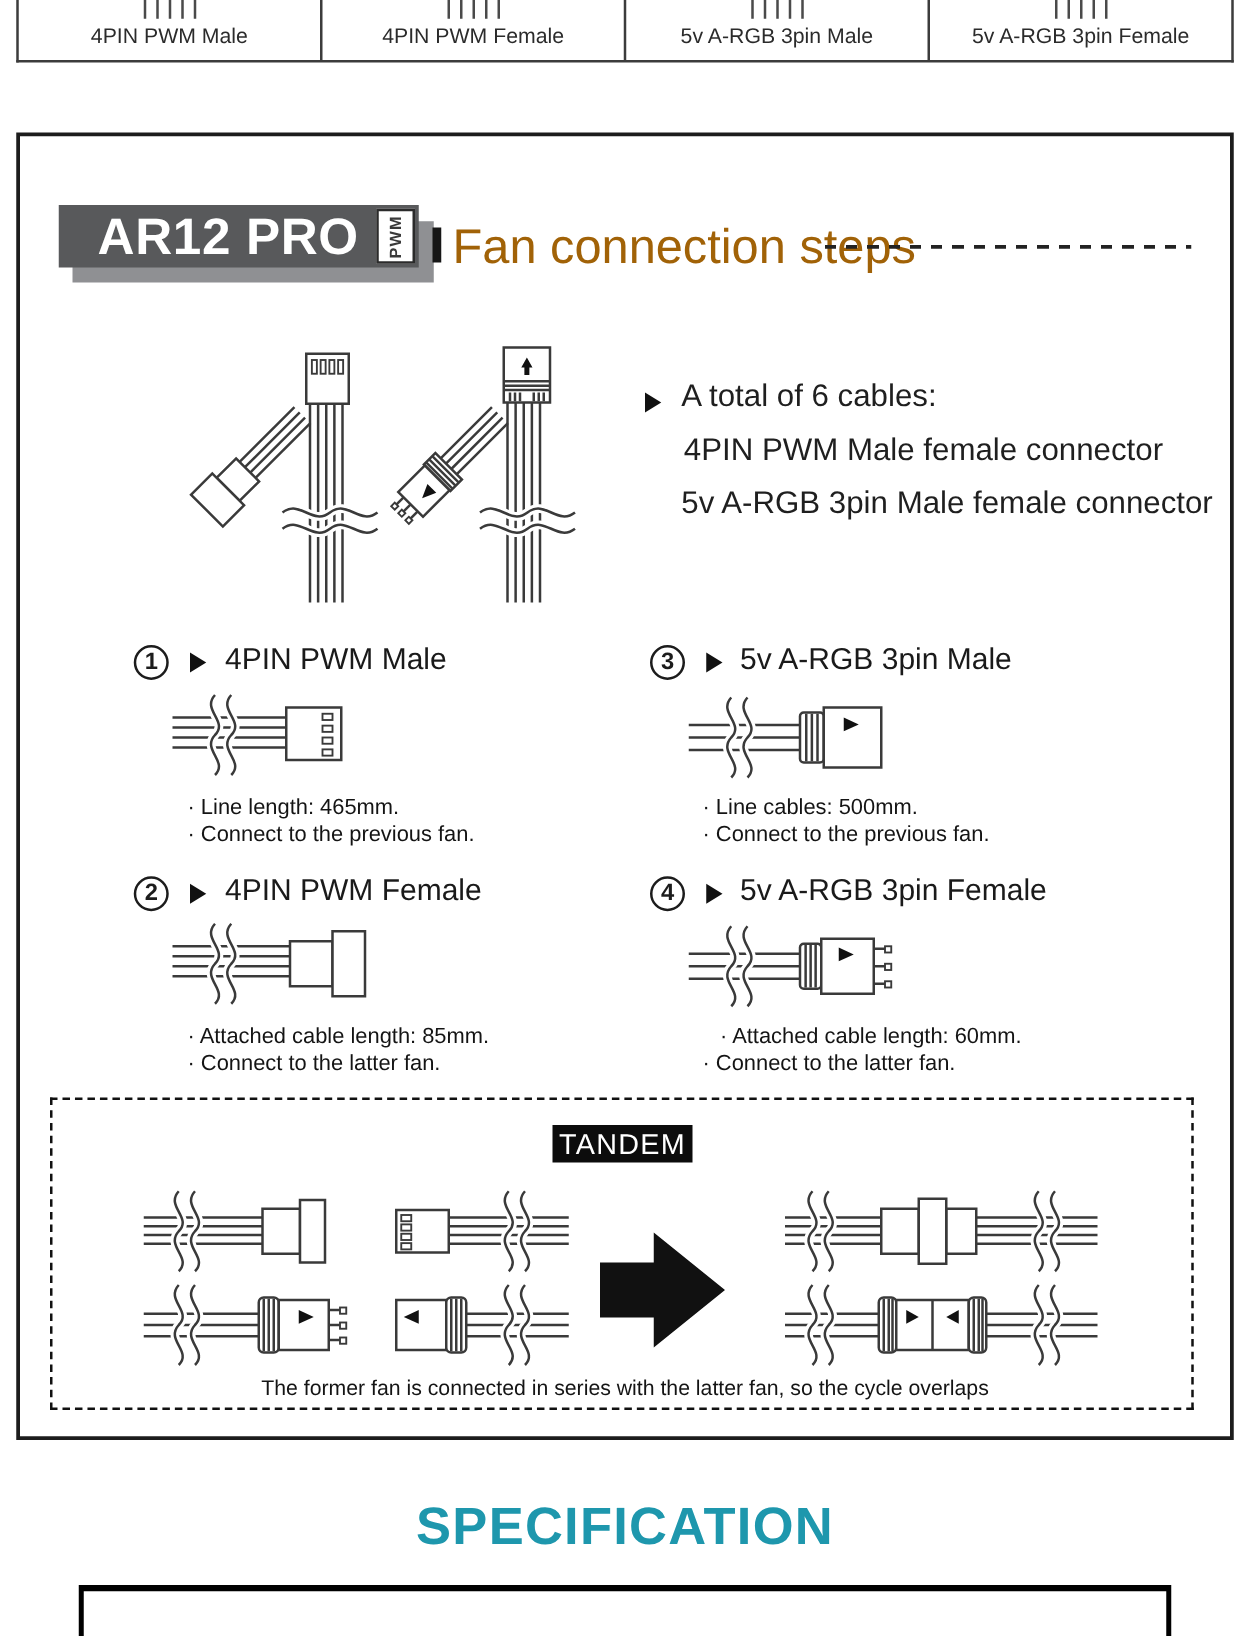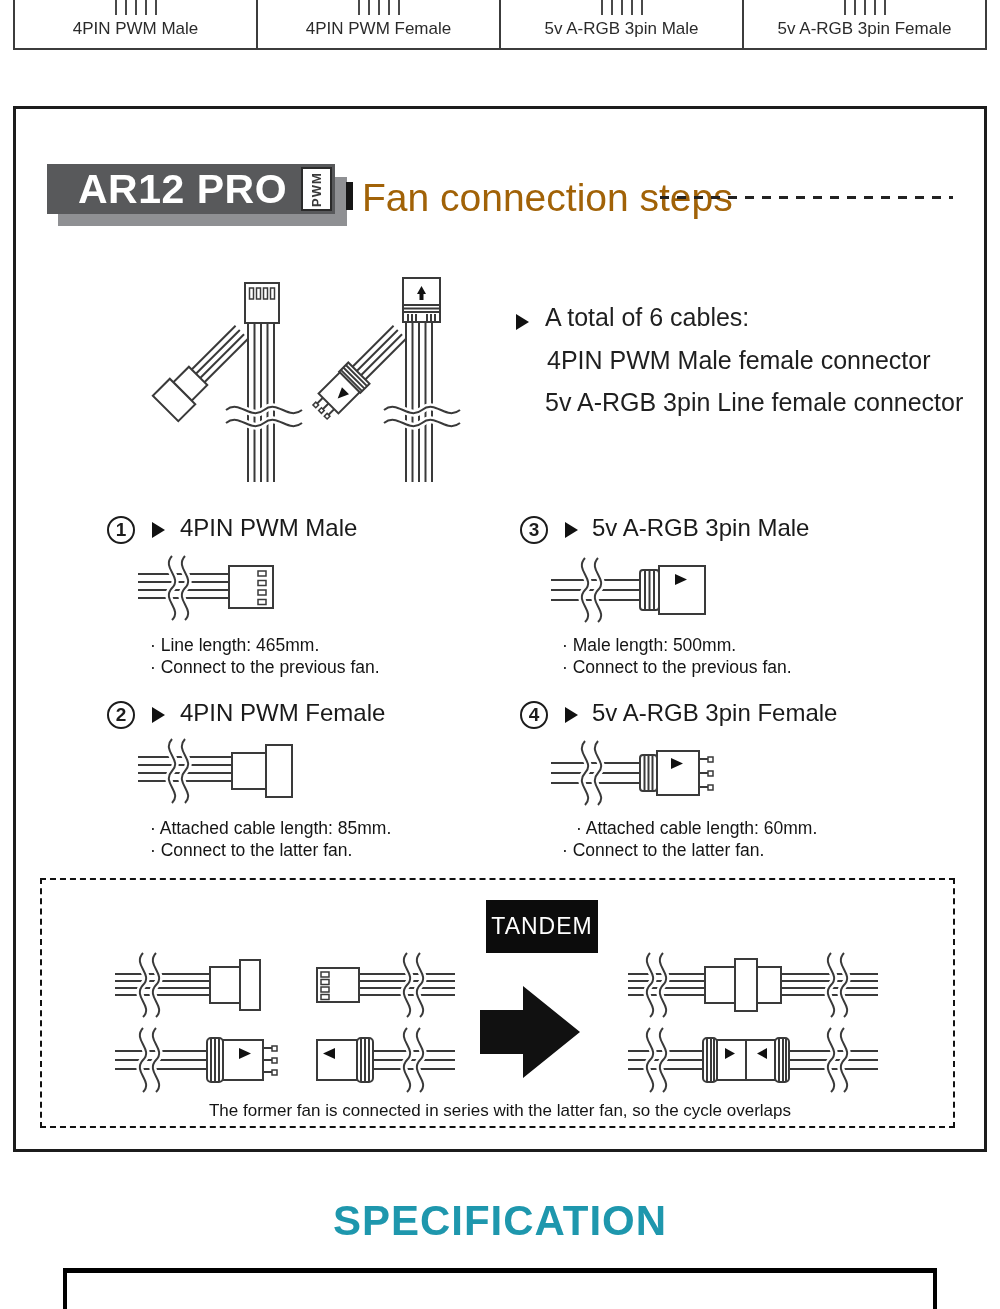--- a/index.html
+++ b/index.html
@@ -42,22 +42,22 @@
   #note-l2{left:545px;top:388px;}
 
   
   .numcircle{width:28px;height:28px;border:2px solid #1c1c1c;border-radius:50%;box-sizing:border-box;
              display:flex;align-items:center;justify-content:center;font-size:19px;font-weight:bold;color:#1c1c1c;}
   .step-title{font-size:24px;font-weight:500;color:#1a1a1a;white-space:nowrap;}
   .note-sm{font-size:17.5px;color:#141414;white-space:nowrap;}
 
   
   #tandem-box{left:40px;top:878px;width:915px;height:250px;border:2px dashed #111;box-sizing:border-box;}
-  #tandem-label{left:442px;top:900px;width:112px;height:53px;background:#0c0c0c;color:#fff;
-                display:flex;align-items:center;justify-content:center;font-size:23px;letter-spacing:1px;margin-left:44px;}
+  #tandem-label{left:442px;top:900px;width:112px;height:30px;background:#0c0c0c;color:#fff;
+                display:flex;align-items:center;justify-content:center;font-size:23px;letter-spacing:1px;}
   #tandem-caption{left:0;top:1101px;width:100%;text-align:center;font-size:17px;font-weight:500;color:#141414;}
 
   
   #spec{left:0;top:1197px;width:100%;text-align:center;font-size:42px;font-weight:bold;letter-spacing:1px;}
 
   
   #bottom-box{left:63px;top:1268px;width:874px;height:80px;border:4px solid #000;border-top-width:5px;box-sizing:border-box;background:#fff;}
 
   
   .k{stroke:#3a3a3a;stroke-width:2;fill:none;}
@@ -204,21 +204,21 @@
         <line class="k" x1="288" y1="52" x2="288" y2="59"></line>
       <line class="k" x1="299" y1="52" x2="299" y2="59"></line>
         <line class="k" x1="303" y1="52" x2="303" y2="59"></line>
         <line class="k" x1="307" y1="52" x2="307" y2="59"></line>
     </g>
   </svg>
 
   <div id="note-tri" class="abs tri"></div>
   <div id="note-intro" class="abs note-line">A total of 6 cables:</div>
   <div id="note-l1" class="abs note-line">4PIN PWM Male female connector</div>
-  <div id="note-l2" class="abs note-line">5v A-RGB 3pin Line female connector</div>
+  <div id="note-l2" class="abs note-line">5v A-RGB 3pin Male female connector</div>
 
   <div class="abs numcircle" style="left:107px;top:516px">1</div>
   <div class="abs tri" style="left:152px;top:522px"></div>
   <div class="abs step-title" style="left:180px;top:514px">4PIN PWM Male</div>
 
   <div class="abs numcircle" style="left:520px;top:516px">3</div>
   <div class="abs tri" style="left:565px;top:522px"></div>
   <div class="abs step-title" style="left:592px;top:514px">5v A-RGB 3pin Male</div>
 
   <svg class="abs" style="left:132px;top:552px" width="175" height="80" viewBox="0 0 175 80">
@@ -253,21 +253,21 @@
     <line class="k" x1="100" y1="19" x2="100" y2="57"></line>
       <line class="k" x1="104.5" y1="19" x2="104.5" y2="57"></line>
       <line class="k" x1="109" y1="19" x2="109" y2="57"></line>
     <rect class="rc" x="114" y="14" width="46" height="48"></rect>
     <polygon class="fk" points="130,22 142,27.5 130,33"></polygon>
   </svg>
 
   <div class="abs note-sm" style="left:150px;top:635px">· Line length: 465mm.</div>
   <div class="abs note-sm" style="left:150px;top:657px">· Connect to the previous fan.</div>
 
-  <div class="abs note-sm" style="left:562px;top:635px">· Male length: 500mm.</div>
+  <div class="abs note-sm" style="left:562px;top:635px">· Line cables: 500mm.</div>
   <div class="abs note-sm" style="left:562px;top:657px">· Connect to the previous fan.</div>
 
   <div class="abs numcircle" style="left:107px;top:701px">2</div>
   <div class="abs tri" style="left:152px;top:707px"></div>
   <div class="abs step-title" style="left:180px;top:699px">4PIN PWM Female</div>
 
   <div class="abs numcircle" style="left:520px;top:701px">4</div>
   <div class="abs tri" style="left:565px;top:707px"></div>
   <div class="abs step-title" style="left:592px;top:699px">5v A-RGB 3pin Female</div>
 

